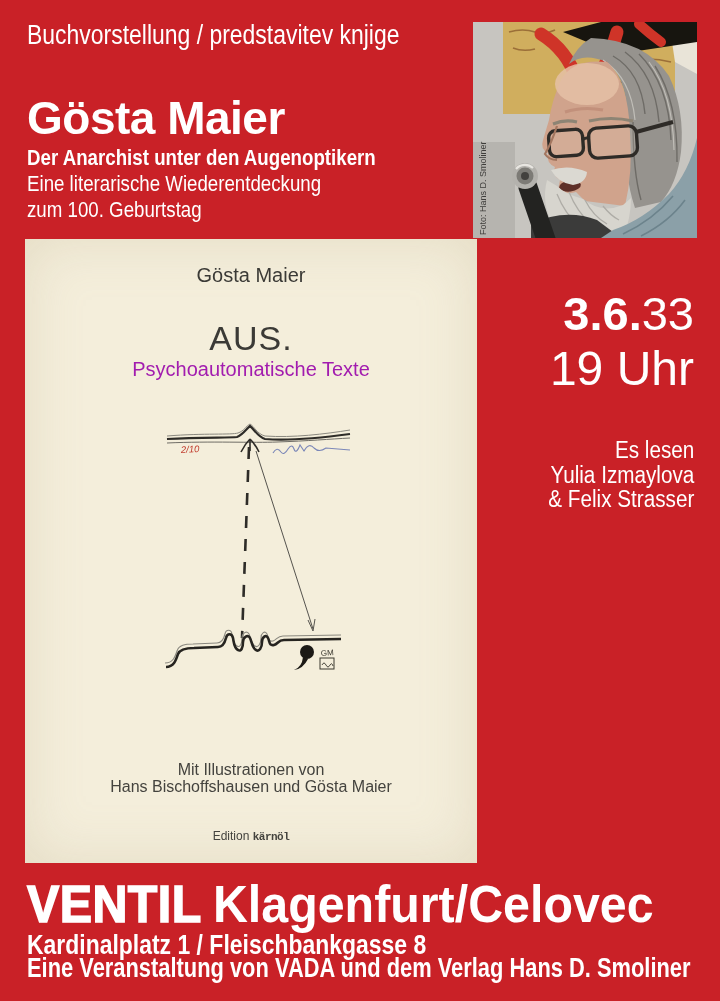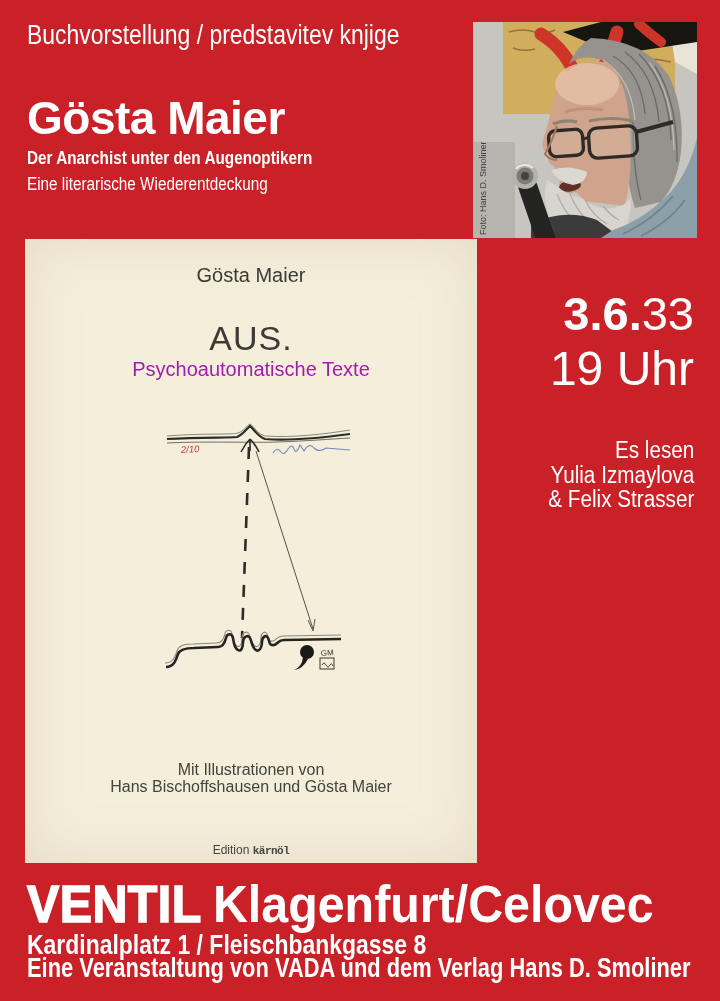--- a/index.html
+++ b/index.html
@@ -11,21 +11,21 @@
   }
   .cond { transform:scaleX(0.85); transform-origin:left top; display:inline-block; white-space:nowrap; }
   .cond93 { transform:scaleX(0.93); transform-origin:left top; display:inline-block; white-space:nowrap; }
 
   
   .top-caption { position:absolute; left:27px; top:20px; font-size:27px; line-height:30px; }
 
   
   .headline { position:absolute; left:27px; top:94px; }
   .headline .title { font-size:46px; font-weight:bold; line-height:48px; letter-spacing:-0.5px; margin:0; }
-  .headline .subs { margin-top:3px; font-size:18px; line-height:26px; }
+  .headline .subs { margin-top:3px; font-size:22px; line-height:26px; }
   .headline .sub-bold { font-weight:bold; }
 
   
   .photo { position:absolute; left:473px; top:22px; width:224px; height:216px; }
   .photo svg { display:block; }
 
   
   .date-block { position:absolute; right:26px; top:290px; text-align:right; line-height:1; }
   .date-line { font-size:47px; }
   .date-line .b { font-weight:bold; }
@@ -38,21 +38,21 @@
   
   .cover { position:absolute; left:25px; top:239px; width:452px; height:624px;
            background:#f4eedb; box-shadow: inset 0 0 55px rgba(186,172,138,0.28);
            color:#3b3a36; }
   .cover .centered { position:absolute; left:0; width:452px; text-align:center; }
   .cover-author { top:25px; font-size:20px; }
   .cover-title { top:80px; font-size:34px; letter-spacing:1px; }
   .cover-subtitle { top:119px; font-size:20px; color:#a21caf; }
   .cover-credits { top:523px; font-size:16px; line-height:16.5px; color:#44433e; }
   .cover-publisher { top:562px; font-size:13px; color:#44433e; }
-  .cover-edition { top:604px; font-size:12px; color:#44433e; }
+  .cover-edition { top:590px; font-size:12px; color:#44433e; }
   .cover-edition .mono { font-family:"Liberation Mono", monospace; font-weight:bold; font-size:11px; letter-spacing:-0.5px; }
   .illustration { position:absolute; left:0; top:0; }
 
   
   .footer { position:absolute; left:27px; top:878px; }
   .venue { font-size:52px; font-weight:bold; line-height:52px; white-space:nowrap; }
   .venue .heavy { -webkit-text-stroke:1.6px #fff; letter-spacing:0.5px; }
   .venue .rest { margin-left:12px; }
   .addr-lines { margin-top:4px; font-size:27px; font-weight:bold; line-height:23px; }
 </style>
@@ -63,20 +63,21 @@
 
   <div class="top-caption">
     <span class="cond">Buchvorstellung / predstavitev knjige</span>
   </div>
 
   <div class="headline">
     <h1 class="title">Gösta Maier</h1>
     <div class="subs">
       <div><span class="cond sub-bold">Der Anarchist unter den Augenoptikern</span></div>
       <div><span class="cond">Eine literarische Wiederentdeckung</span></div>
+      <div><span class="cond">zum 100. Geburtstag</span></div>
     </div>
   </div>
 
   <div class="photo">
     <svg width="224" height="216" viewBox="0 0 224 216">
 
       <rect x="0" y="0" width="224" height="216" fill="#c7c5c0"></rect>
       <rect x="0" y="120" width="42" height="96" fill="#b6b4af"></rect>
 
       <rect x="30" y="0" width="172" height="92" fill="#d0ae5e"></rect>

